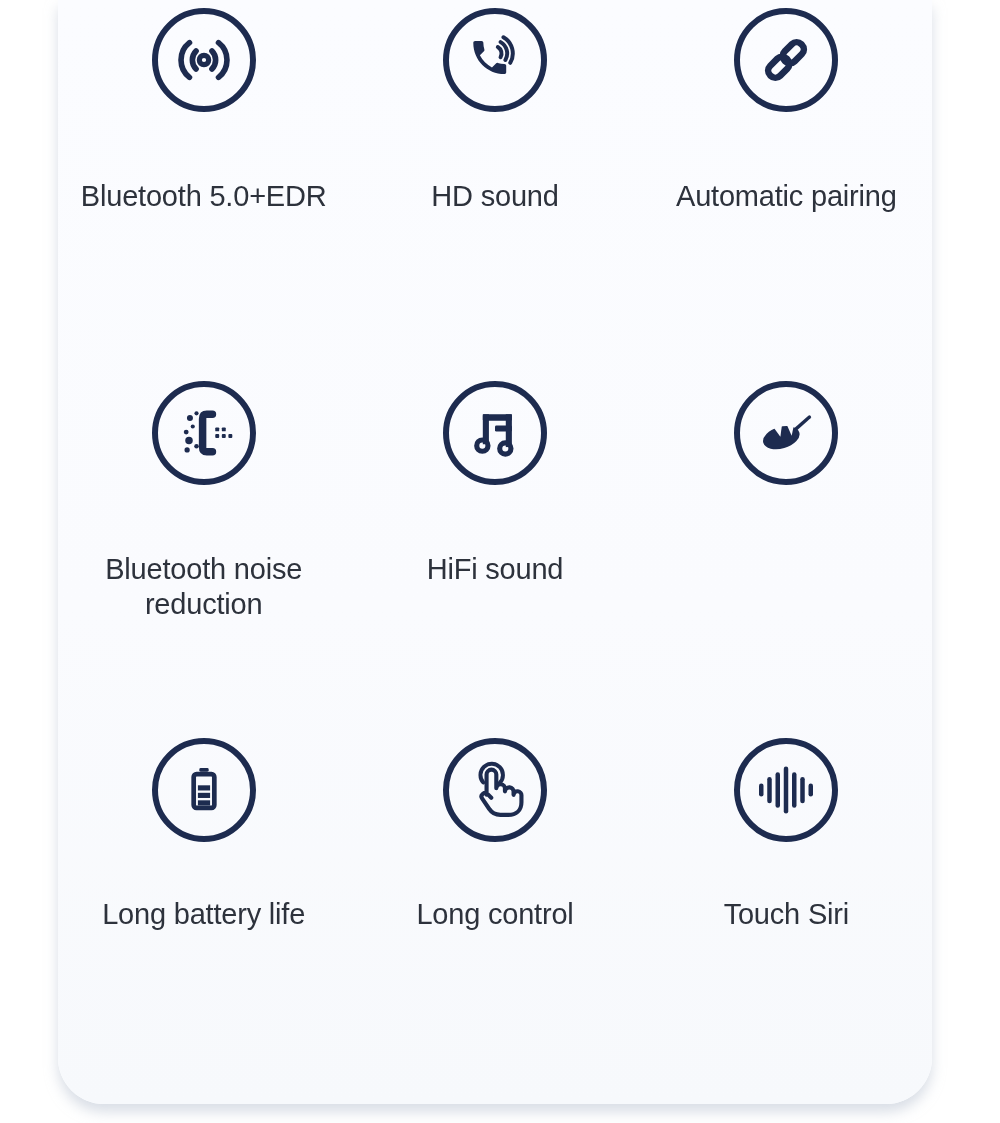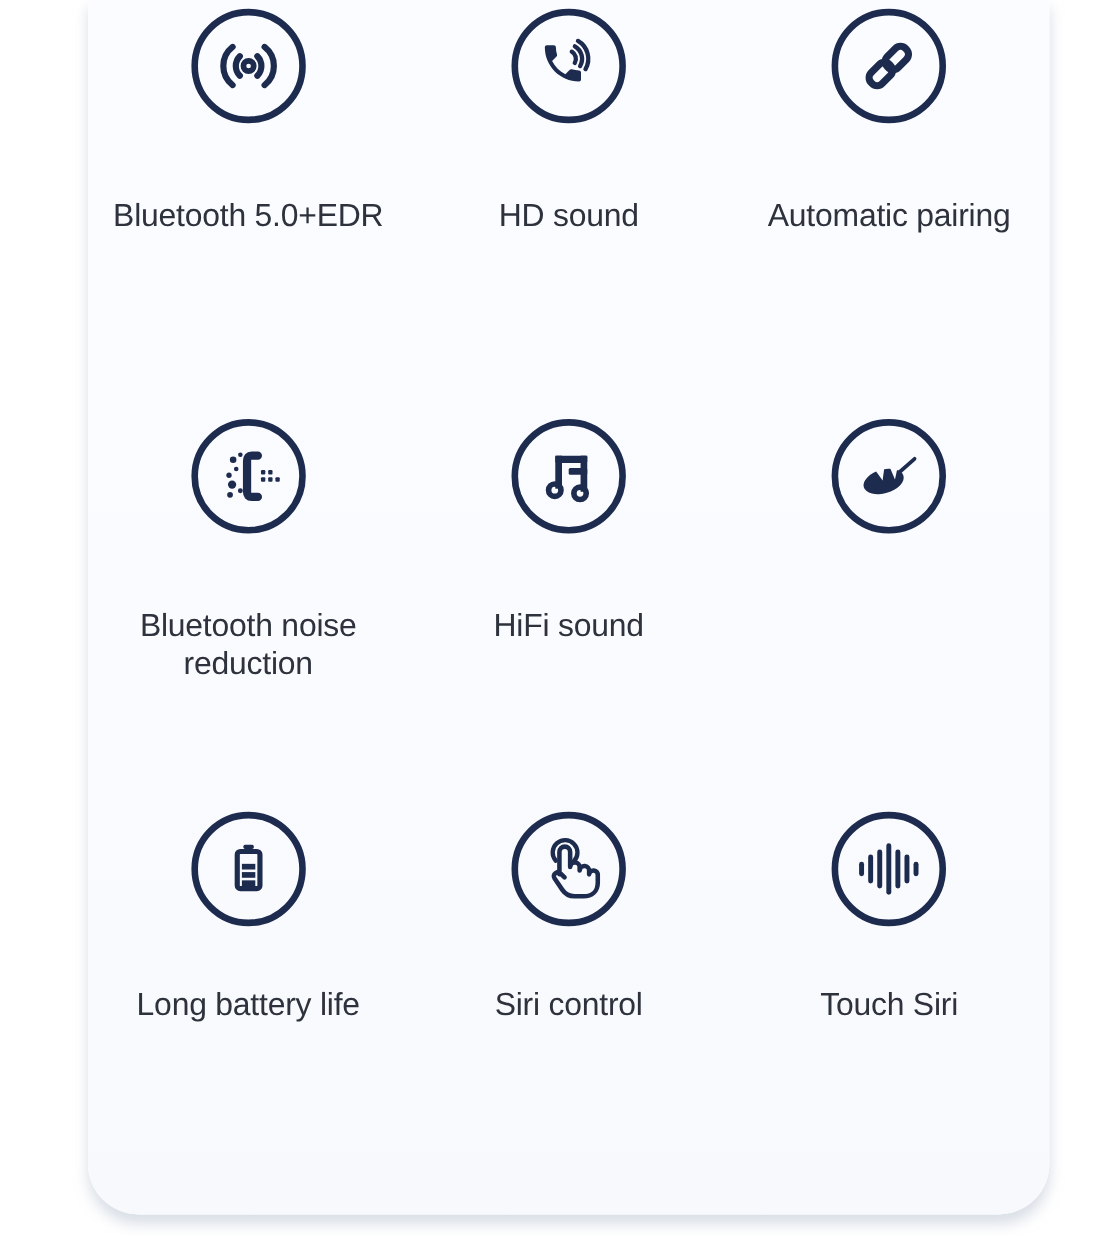--- a/index.html
+++ b/index.html
@@ -9,21 +9,21 @@
     --page-bg:#ffffff;
   }
   *{box-sizing:border-box;}
   html,body{margin:0;padding:0;}
   body{
     width:1000px;height:1123px;position:relative;overflow:hidden;
     background:var(--page-bg);
     font-family:"Liberation Sans", sans-serif;
   }
   .card{
-    position:absolute;left:80px;top:0;width:874px;height:1104px;
+    position:absolute;left:58px;top:0;width:874px;height:1104px;
     background:linear-gradient(180deg,#fbfcff 0%, var(--card-bg) 55%, #f7f9fc 100%);
     border-radius:0 0 46px 46px;
     box-shadow:0 8px 13px rgba(186,194,210,0.55);
   }
   .row{position:absolute;left:0;width:100%;display:flex;}
   .row-1{top:8px}
   .row-2{top:381px}
   .row-3{top:738px}
   .cell{flex:1;display:flex;flex-direction:column;align-items:center;}
   .icon-circle{
@@ -161,21 +161,21 @@
       <div class="feature-label">Long battery life</div>
     </div>
 
     <div class="cell">
       <div class="icon-circle">
         <svg width="60" height="60" viewBox="0 0 64 64" fill="none" stroke="currentColor" stroke-linecap="round" stroke-linejoin="round">
           <path stroke-width="4.2" d="M19.5 24 A12 12 0 1 1 37 24.5"></path>
           <path stroke-width="4.4" d="M23 37 V15.5 a5.2 5.2 0 0 1 10.4 0 V30 a4.6 4.6 0 0 1 9.2 0.8 v2.6 a4.6 4.6 0 0 1 9.2 0.8 v3 a4.2 4.2 0 0 1 8.4 0.8 v7 c0 8.5 -5.5 13.5 -14 13.5 h-8.5 c-5.5 0 -9 -2 -12 -6.5 l-7.5 -11 c-2.5 -3.7 2.8 -7.8 6 -4.6 l3.8 3.8"></path>
         </svg>
       </div>
-      <div class="feature-label">Siri control</div>
+      <div class="feature-label">Long control</div>
     </div>
 
     <div class="cell">
       <div class="icon-circle">
         <svg width="60" height="60" viewBox="0 0 64 64" fill="currentColor">
           <rect x="3.2" y="25" width="4.8" height="14" rx="2.4"></rect>
           <rect x="12" y="18" width="4.8" height="28" rx="2.4"></rect>
           <rect x="20.8" y="13" width="4.8" height="38" rx="2.4"></rect>
           <rect x="29.6" y="7" width="4.8" height="50" rx="2.4"></rect>
           <rect x="38.4" y="13" width="4.8" height="38" rx="2.4"></rect>

